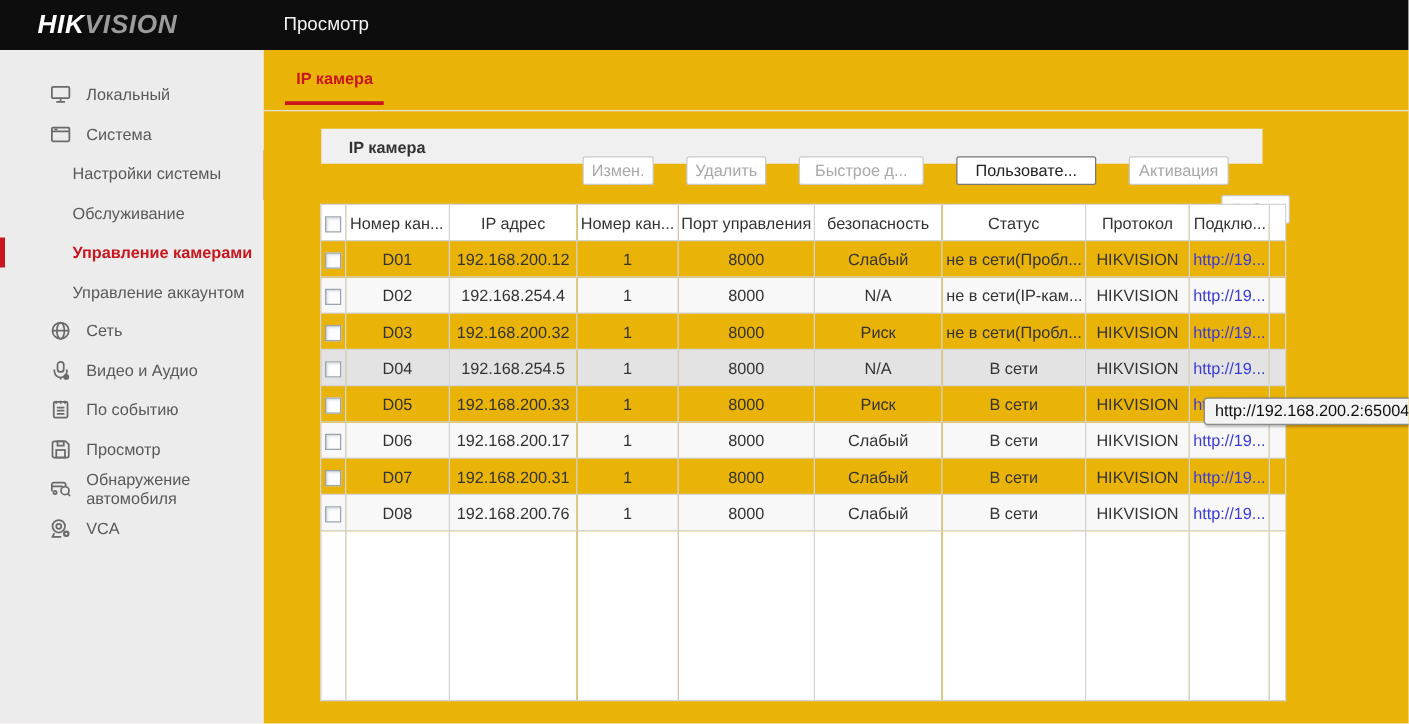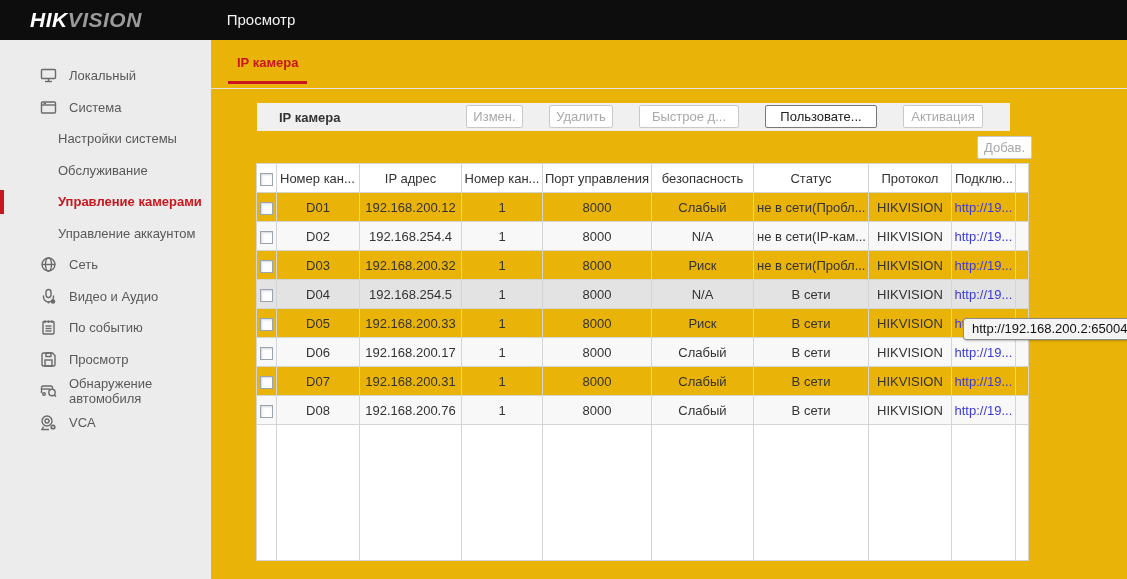--- a/index.html
+++ b/index.html
@@ -26,21 +26,21 @@
   .icon svg { width:17px; height:17px; stroke:#6a6a6a; fill:none; stroke-width:1.4; }
 
   
   .content { position:absolute; left:211px; top:40px; width:968px; height:539px; background:#eab308; }
   .tabbar { position:absolute; top:0; left:0; width:916px; height:49px; border-bottom:1px solid #e3e3e3; }
   .tab { position:absolute; left:17px; top:15px; padding:0 9px 11px 9px; color:#c9161e; font-weight:bold; font-size:13px; border-bottom:3px solid #c9161e; cursor:pointer; }
 
   .toolbar { position:absolute; left:46px; top:63px; width:753px; height:28px; background:#f0f0f0; display:flex; align-items:center; }
   .toolbar-title { margin-left:22px; font-weight:bold; font-size:13px; color:#333; }
   .toolbar-buttons { position:absolute; right:27px; top:2px; display:flex; gap:26px; }
-  .btn { background:#fff; border:1px solid #c9c9c9; border-radius:2px; color:#a8a8a8; font-size:13px; height:23px; text-align:center; font-family:"Liberation Sans",sans-serif; cursor:default; white-space:nowrap; overflow:hidden; }
+  .btn { background:#fff; border:1px solid #c9c9c9; border-radius:2px; color:#a8a8a8; font-size:13px; height:23px; text-align:center; font-family:"Liberation Sans",sans-serif; cursor:default; white-space:nowrap; overflow:hidden;margin-top:20px; }
   .btn.enabled { color:#222; border-color:#777; cursor:pointer; }
   .add-btn { position:absolute; right:147px; top:96px; width:55px; }
 
   
   table.cam { position:absolute; left:45px; top:123px; border-collapse:collapse; table-layout:fixed; }
   table.cam th, table.cam td { border:1px solid #d4d4d4; font-size:13px; color:#333; text-align:center; white-space:nowrap; overflow:hidden; padding:0 2px; height:29px; font-weight:normal; }
   table.cam th { background:#fff; }
   tr.stripe td { background:#f8f8f8; }
   tr.selected td { background:#e3e3e3; }
   .al { text-align:left !important; padding-left:3px !important; }

